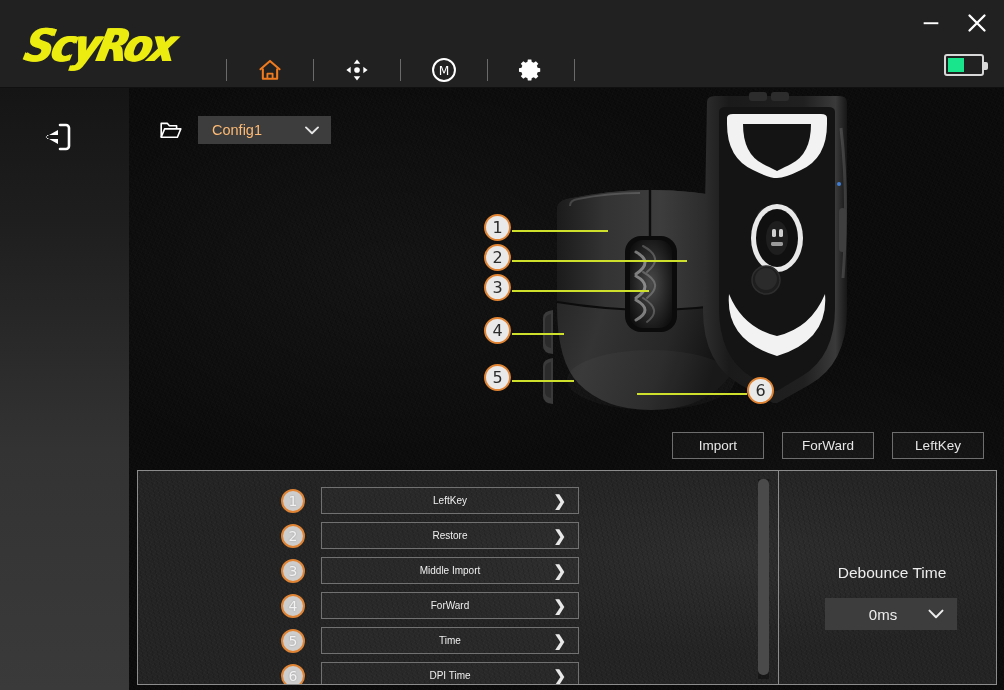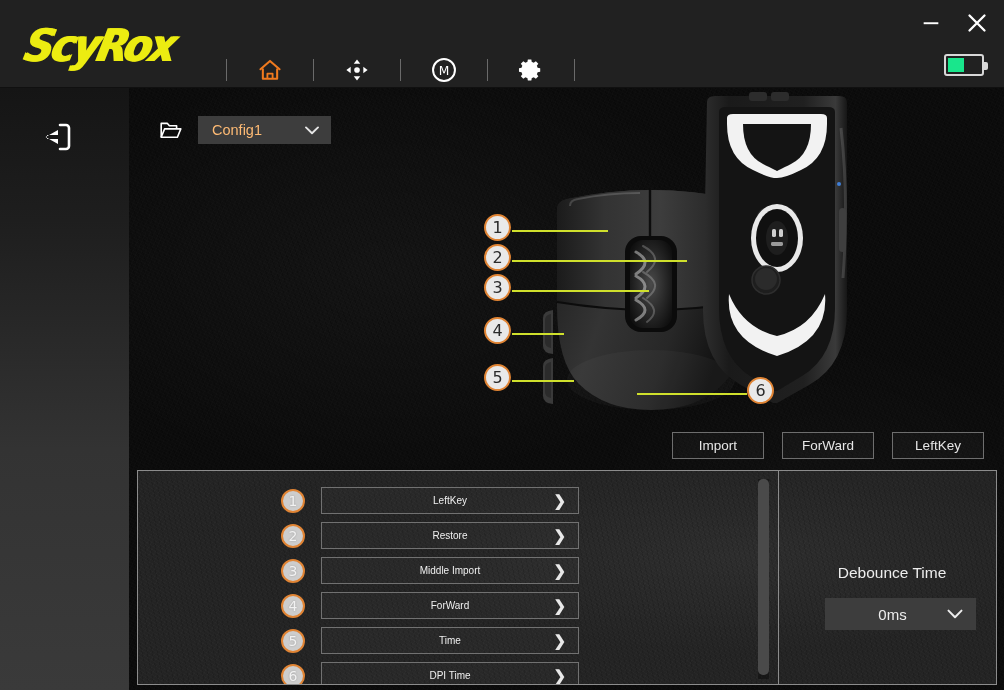--- a/index.html
+++ b/index.html
@@ -255,21 +255,21 @@
     position: absolute; left: 648px; top: 0;
     width: 212px; height: 215px;
   }
   #debounce-title {
     position: absolute; left: 0; top: 93px;
     width: 212px; text-align: center;
     color: #ededed; font-size: 15.5px;
   }
   #debounce-select {
     position: absolute; left: 39px; top: 127px;
-    width: 151px; height: 32px;
+    width: 132px; height: 32px;
     background: #3d3d3d;
     display: flex; align-items: center; justify-content: space-between;
     padding: 0 13px;
     cursor: pointer;
   }
   #debounce-select .lbl {
     flex: 1; text-align: center;
     color: #ededed; font-size: 15px;
   }
 

